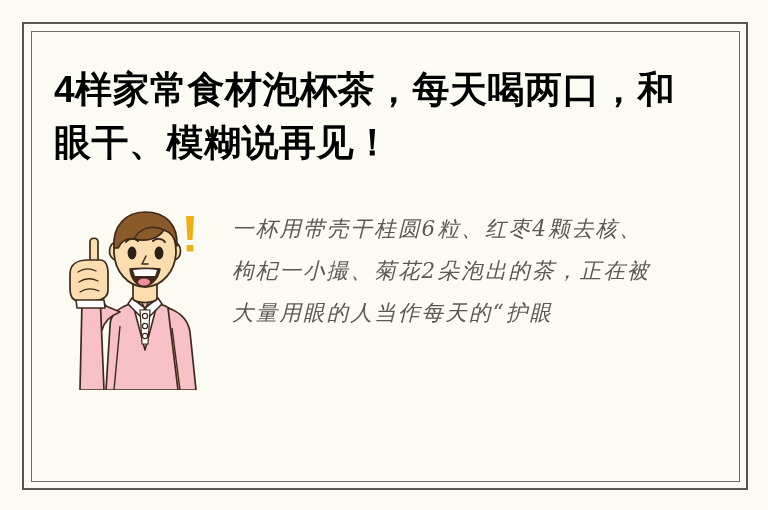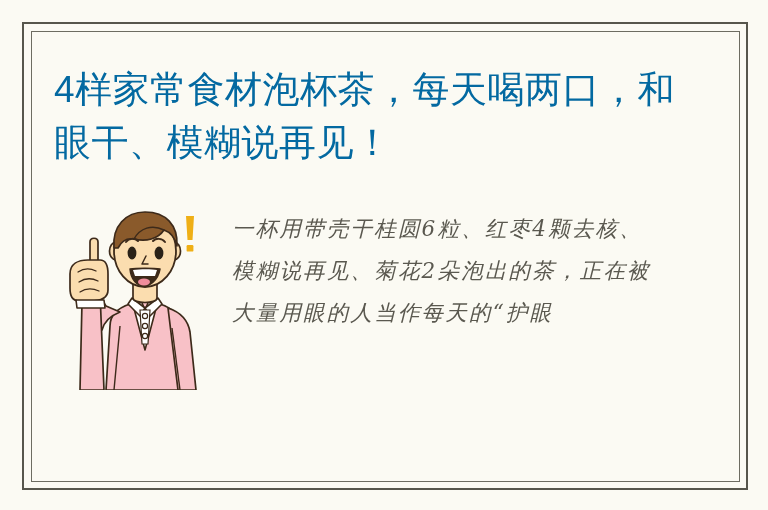--- a/index.html
+++ b/index.html
@@ -44,23 +44,23 @@
 
   
   .article-title {
     position: absolute;
     left: 54px;
     top: 63px;
     width: 640px;
     font-size: 37px;
     line-height: 53px;
     letter-spacing: 0.5px;
-    color: #0369a1;
+    color: #000000;
     font-family: "Liberation Sans", sans-serif;
-    font-weight: 400;
+    font-weight: 700;
     white-space: normal;
     word-break: break-all;
   }
 
   
   .body-block {
     position: absolute;
     left: 54px;
     top: 198px;
     width: 620px;
@@ -212,17 +212,17 @@
 
           <g>
             <path d="M132 18 L 140 18 L 138.5 42 L 133.5 42 Z" fill="#EFAF15"></path>
             <rect x="132.6" y="47" width="6.8" height="6.6" rx="1.2" fill="#EFAF15"></rect>
           </g>
 
         </g>
       </svg>
     </div>
 
-    <div class="body-text">一杯用带壳干桂圆6粒、红枣4颗去核、模糊说再见、菊花2朵泡出的茶，正在被大量用眼的人当作每天的“护眼</div>
+    <div class="body-text">一杯用带壳干桂圆6粒、红枣4颗去核、枸杞一小撮、菊花2朵泡出的茶，正在被大量用眼的人当作每天的“护眼</div>
 
   </div>
 
 </div>
 
 </body></html>

